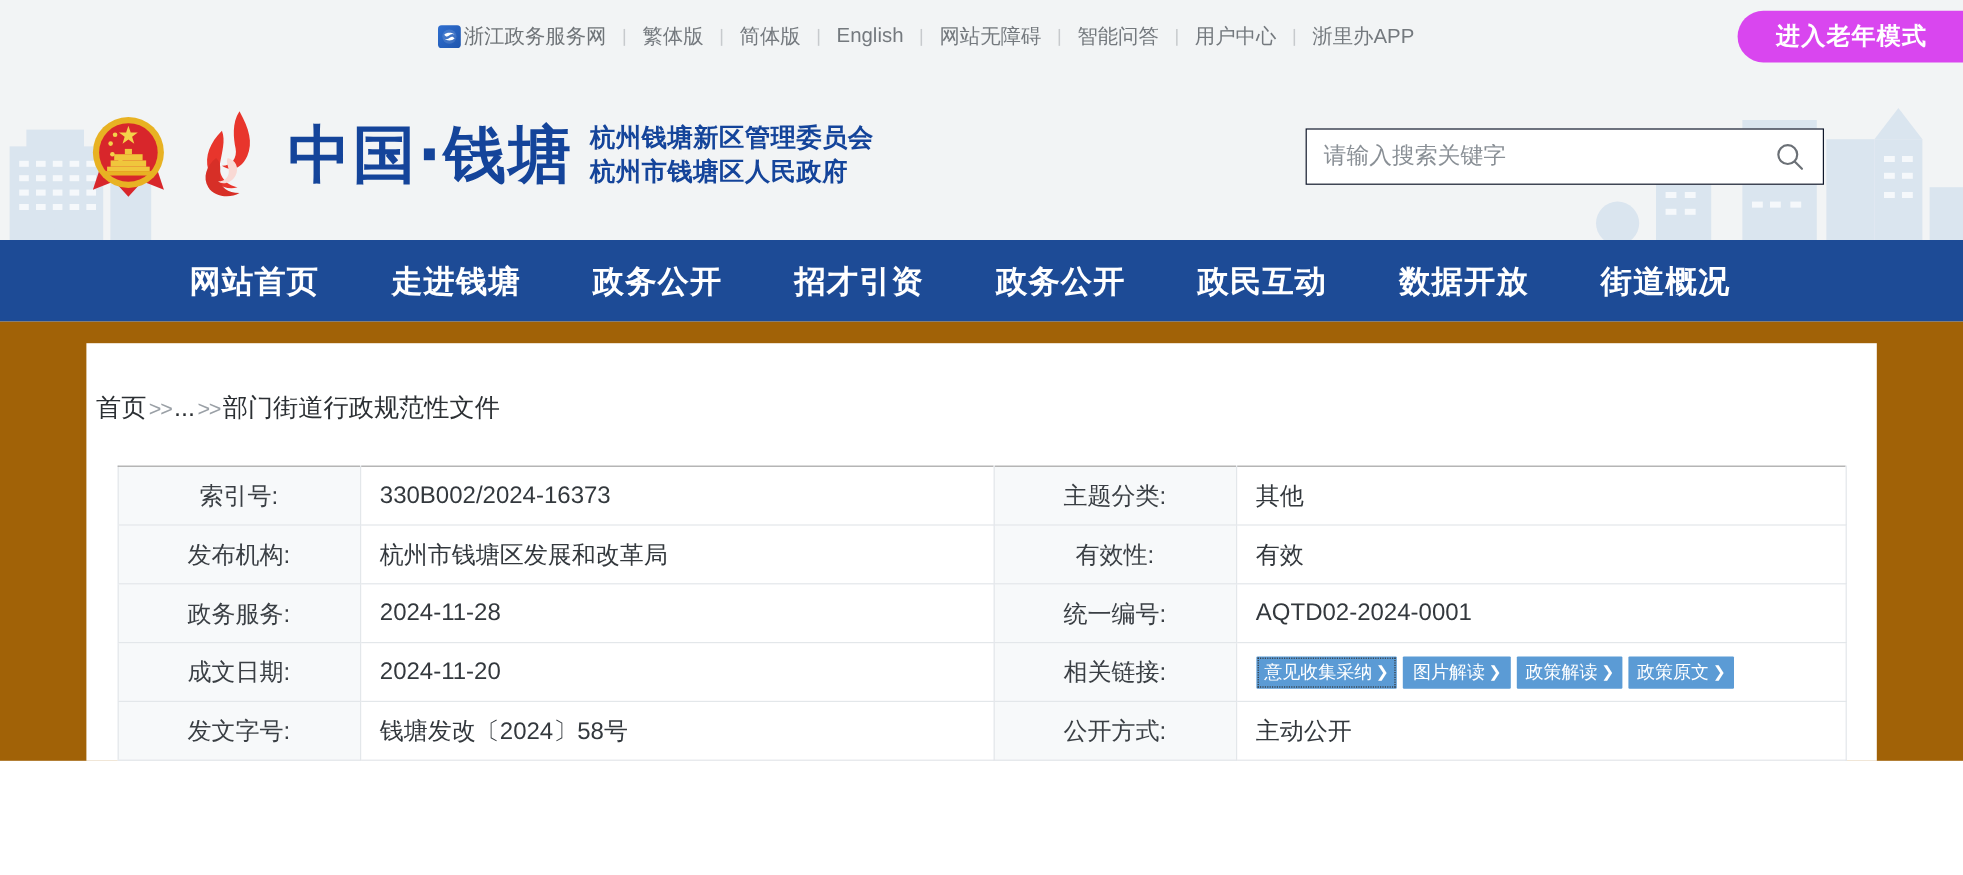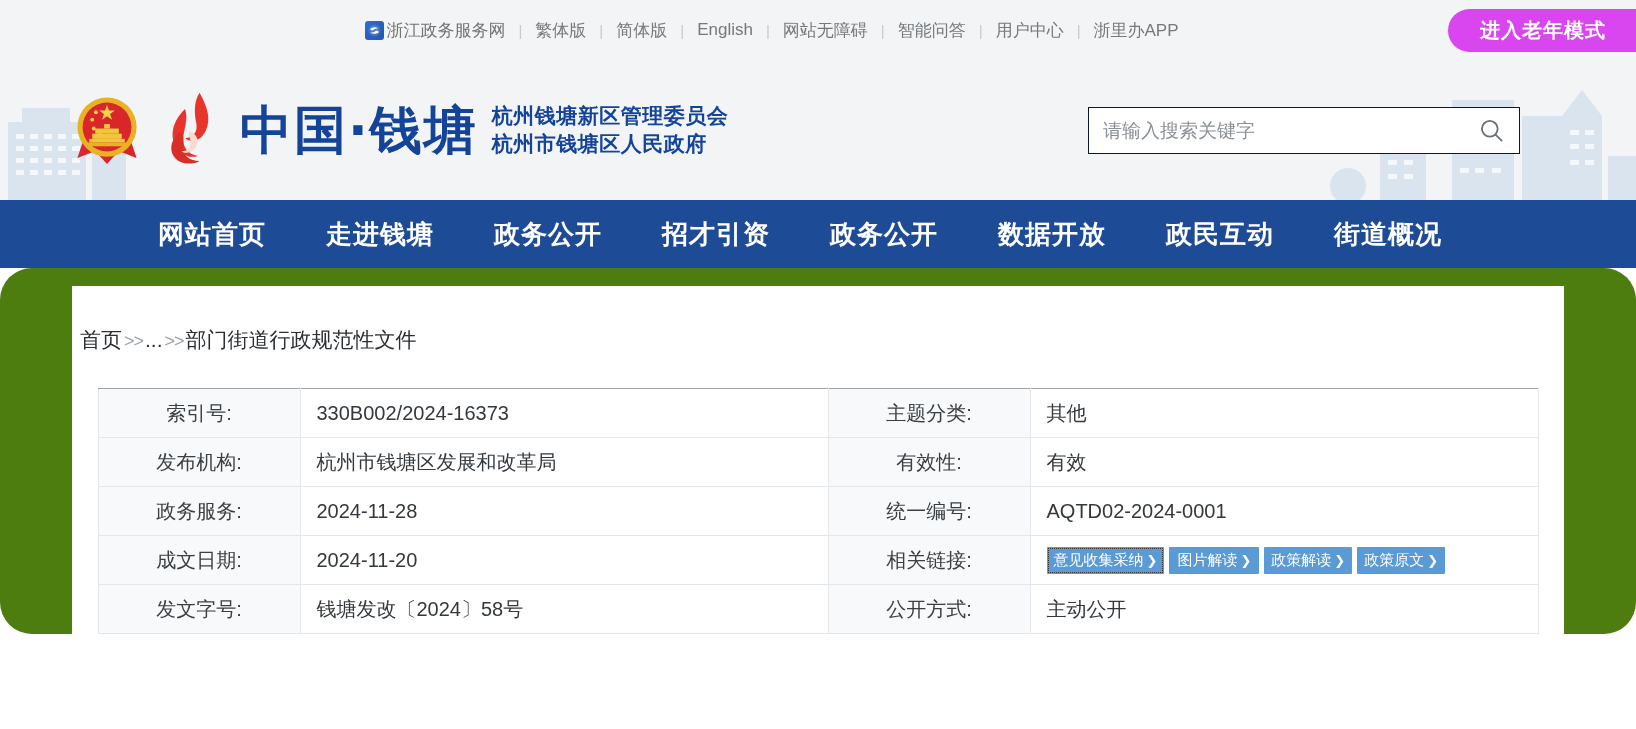--- a/index.html
+++ b/index.html
@@ -174,24 +174,23 @@
     font-weight: bold;
     letter-spacing: 1px;
     padding: 0 30px;
     cursor: pointer;
     white-space: nowrap;
     font-family: "DejaVu Sans", "Liberation Sans", sans-serif;
   }
 
   
   .page-wrap {
-    background: #4d7c0f;
+    background: #a16207;
     min-height: 100px;
     padding-top: 18px;
-    border-radius: 32px;
   }
   .content-card {
     width: 1492px;
     margin: 0 auto;
     background: #ffffff;
     padding-top: 40px;
   }
   .breadcrumb {
     font-size: 21px;
     color: #2b2f33;
@@ -407,22 +406,22 @@
   </div>
 </div>
 
 <nav class="mainnav">
   <div class="mainnav-inner">
     <span class="nav-item">网站首页</span>
     <span class="nav-item">走进钱塘</span>
     <span class="nav-item">政务公开</span>
     <span class="nav-item">招才引资</span>
     <span class="nav-item">政务公开</span>
+    <span class="nav-item">政民互动</span>
     <span class="nav-item">数据开放</span>
-    <span class="nav-item">政民互动</span>
     <span class="nav-item">街道概况</span>
   </div>
 </nav>
 
 <div class="page-wrap">
   <div class="content-card">
 
     <div class="breadcrumb">
       <span class="bc-home">首页</span>
       <span class="bc-arrow">&gt;&gt;</span>

